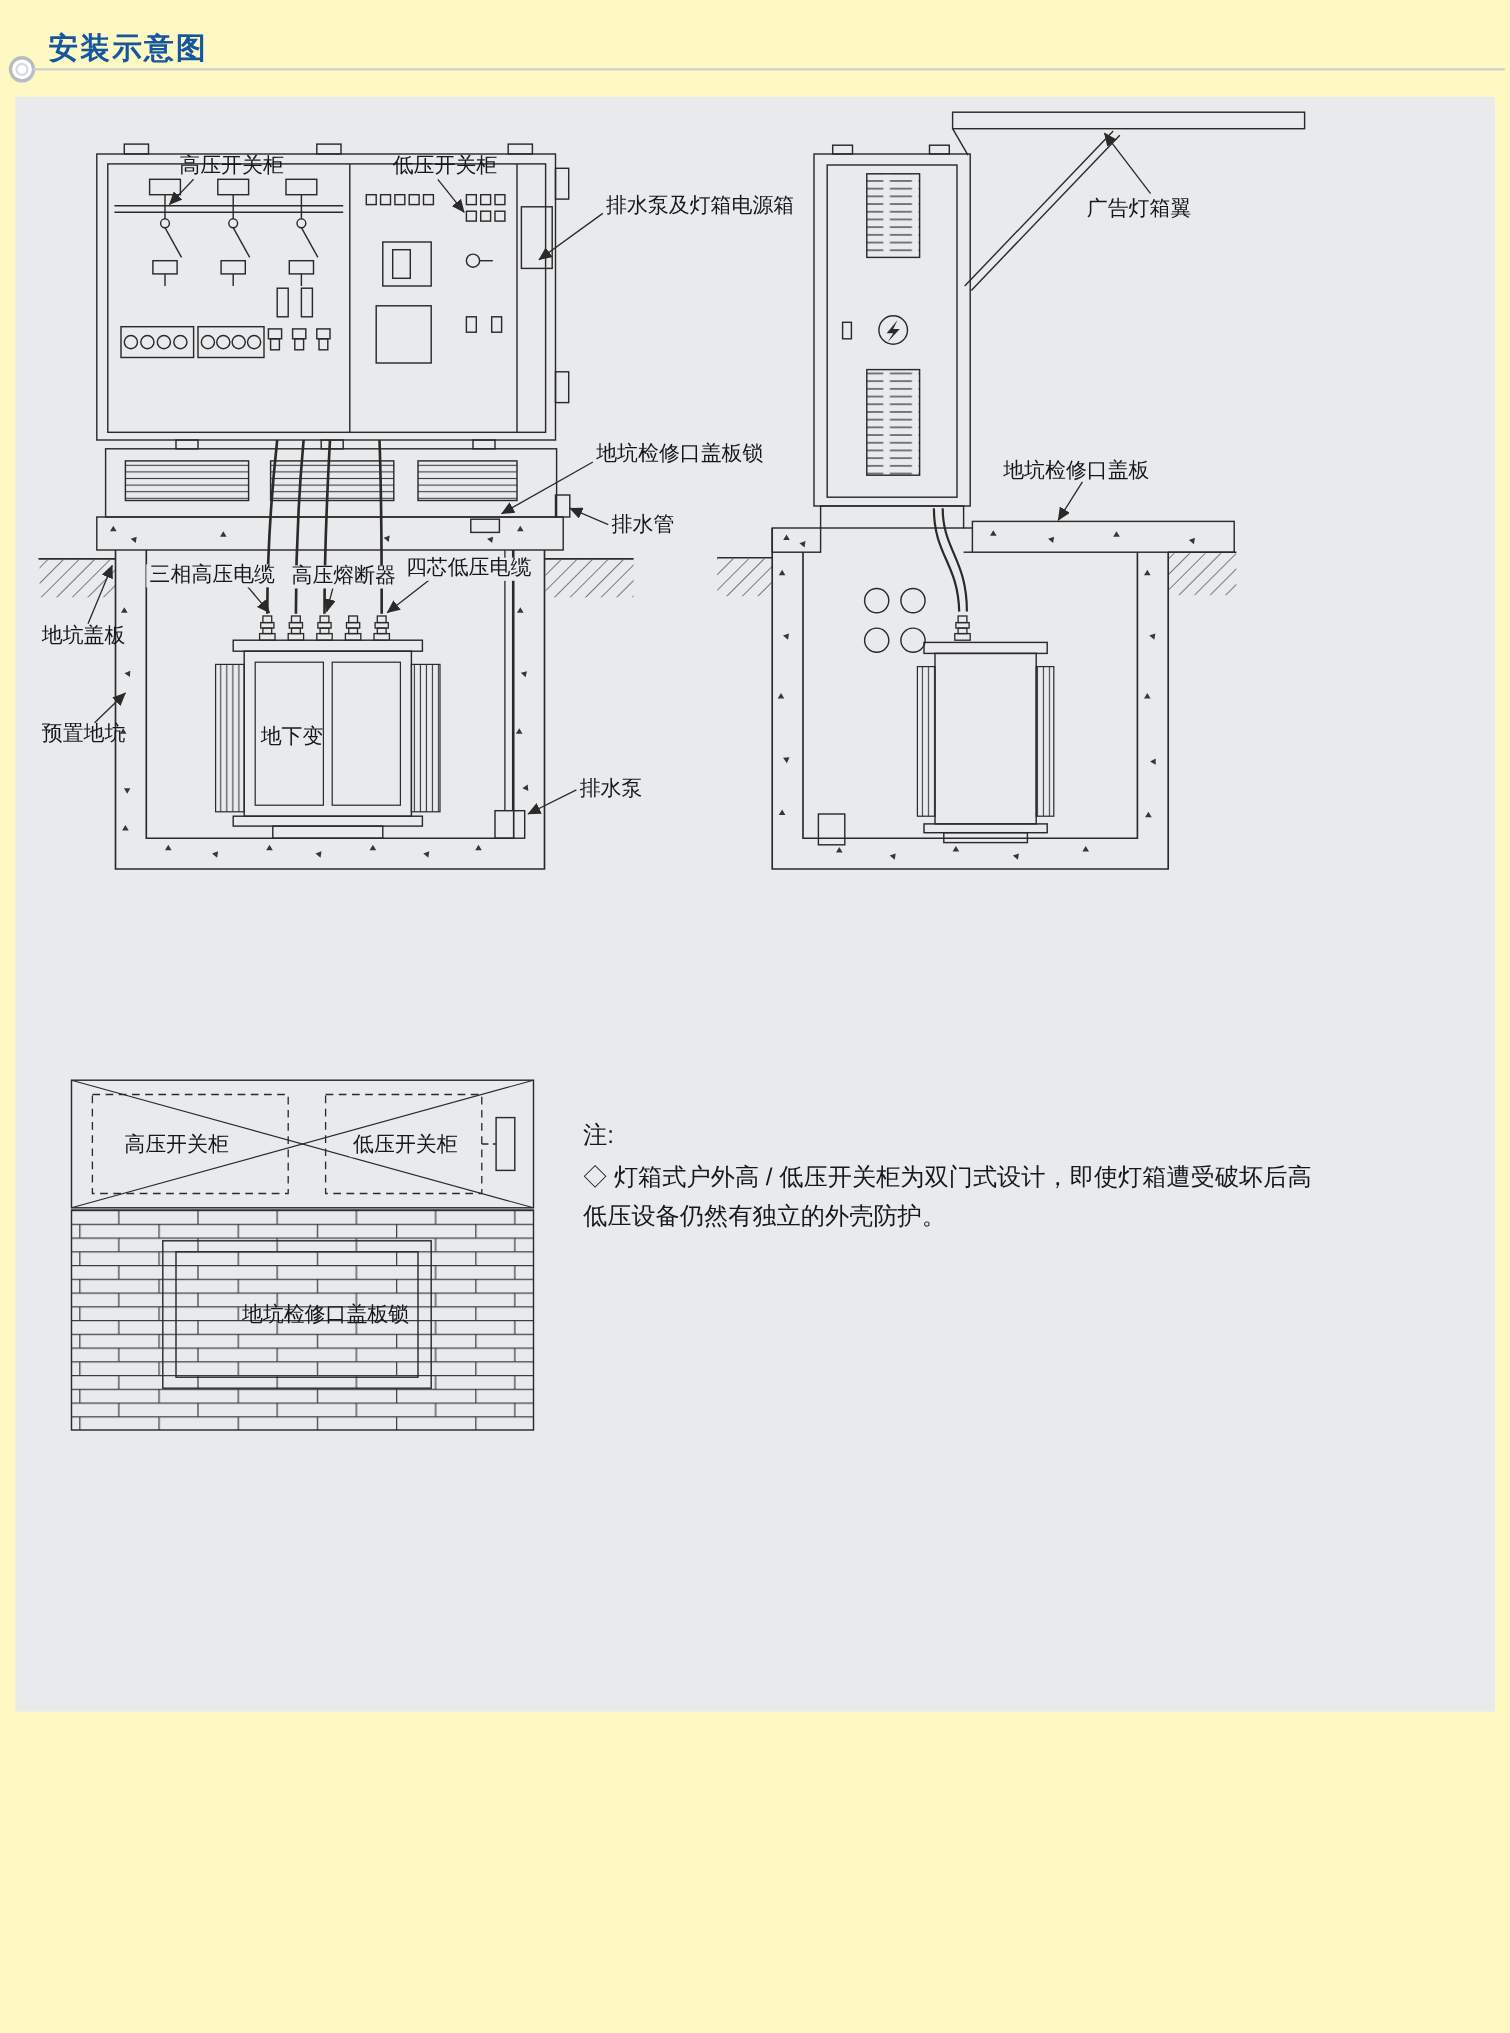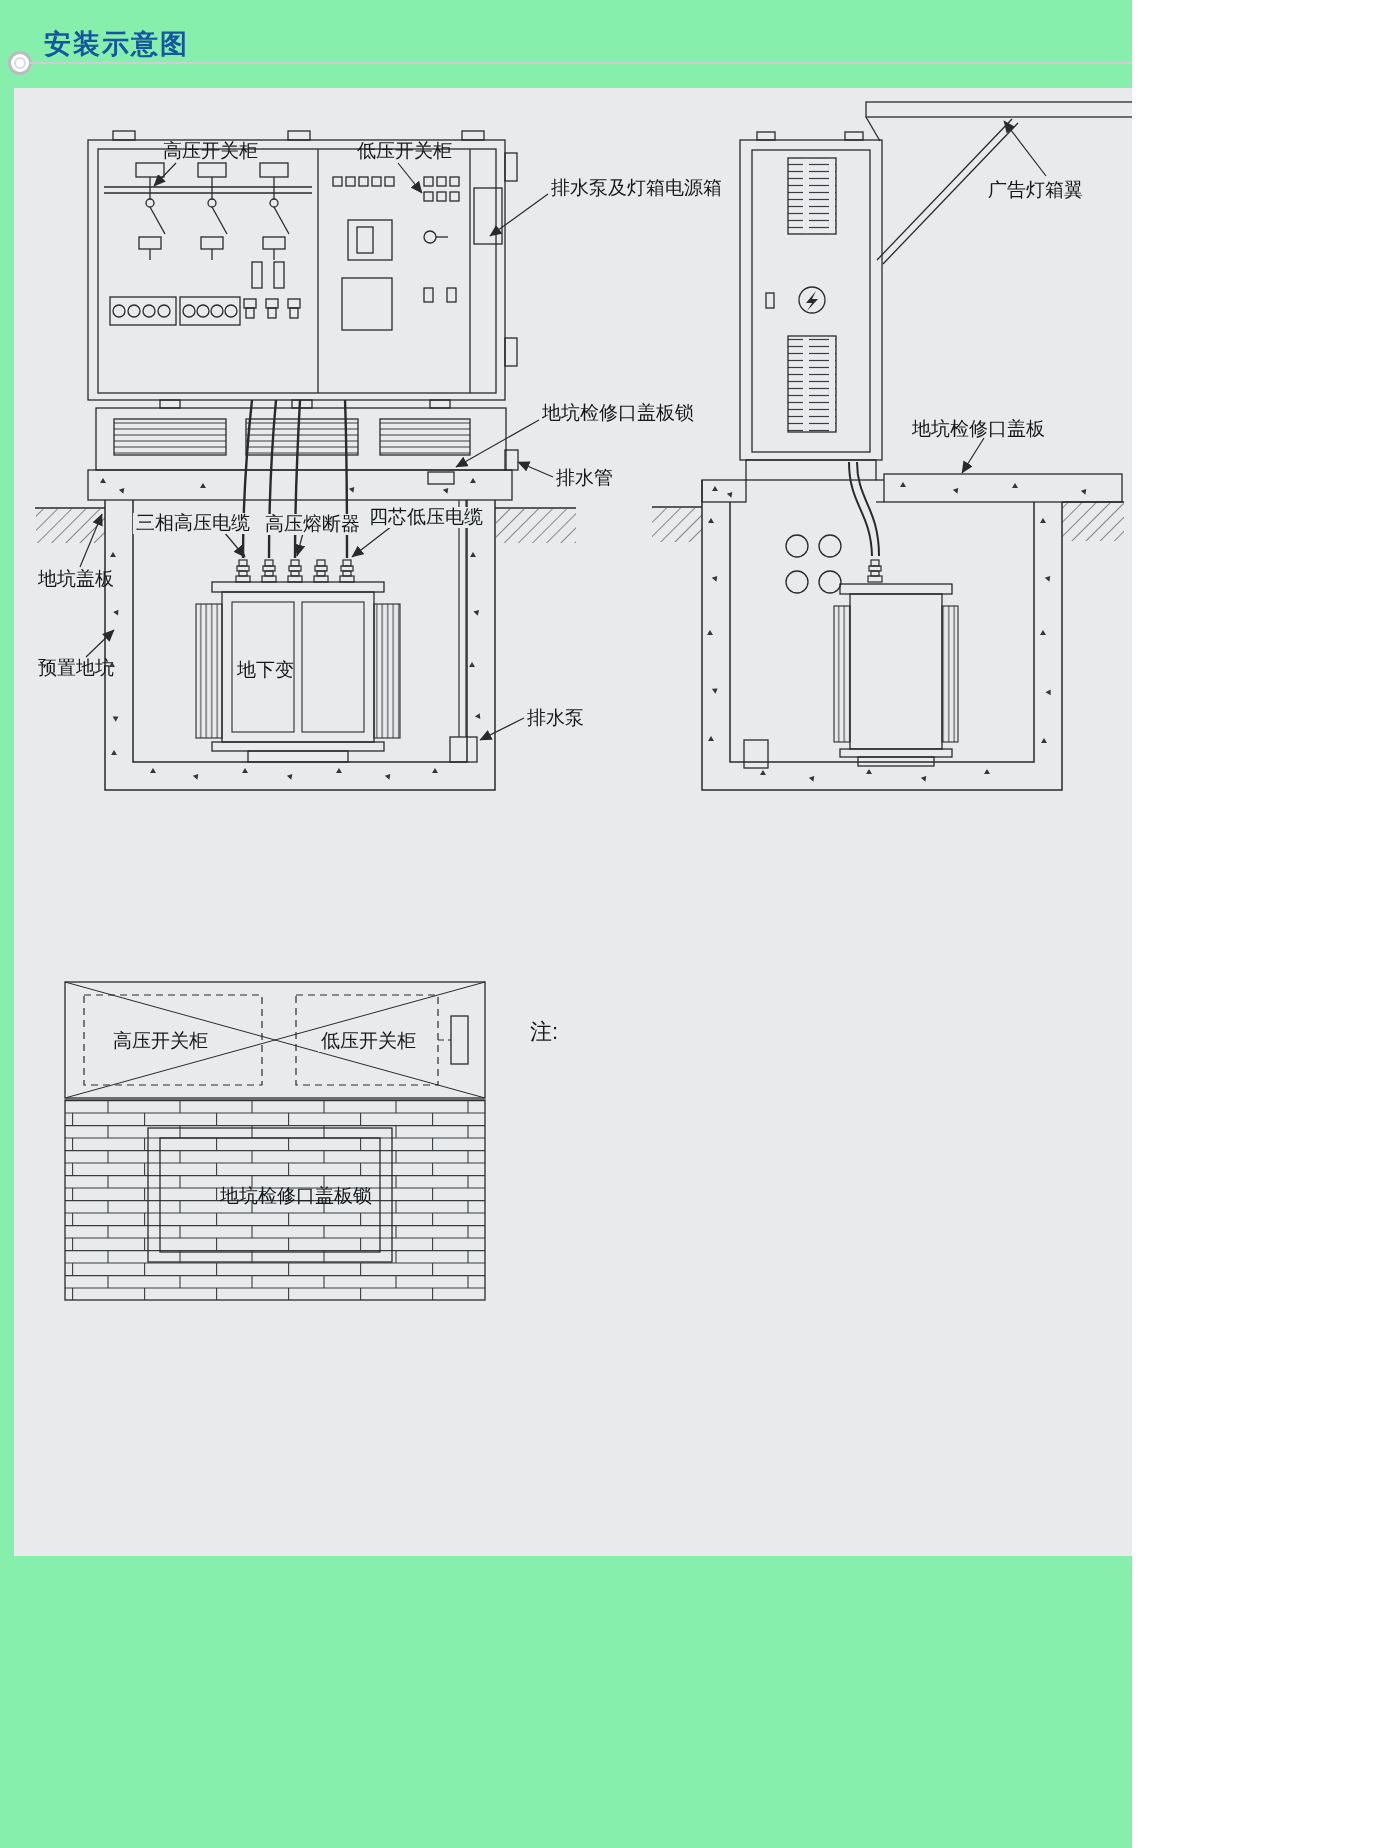--- a/index.html
+++ b/index.html
@@ -1,18 +1,18 @@
 <!DOCTYPE html>
 <html><head>
 <meta charset="utf-8">
 <style>
   * { margin:0; padding:0; box-sizing:border-box; }
   html,body { width:1373px; height:1848px; }
   body { background:#ffffff; font-family:"Liberation Sans", sans-serif; position:relative; }
-  .stage { position:absolute; left:0; top:0; width:1132px; height:1848px; background:#86efac; overflow:hidden; }
+  .stage { position:absolute; left:0; top:0; width:1373px; height:1848px; background:#fef9c3; overflow:hidden; }
 
   .header-title { position:absolute; left:44px; top:26px; font-size:27px; font-weight:bold;
                   color:#1456a0; letter-spacing:2px; }
   .header-line  { position:absolute; left:30px; top:62px; width:1338px; height:2px; background:#ccd0d4; }
   .header-ring  { position:absolute; left:8px; top:51px; width:24px; height:24px;
                   border:3px solid #b9bdc2; border-radius:50%; background:#fff; }
   .header-ring::after { content:""; position:absolute; inset:3px; border:2px solid #d9dcdf; border-radius:50%; }
 
   .panel { position:absolute; left:14px; top:88px; width:1345px; height:1468px; background:#e9eaec; }
 
@@ -327,15 +327,16 @@
 
   <div class="lbl" style="left:988px;top:180px">广告灯箱翼</div>
   <div class="lbl" style="left:912px;top:419px">地坑检修口盖板</div>
 
   <div class="lbl bg" style="left:110px;top:1031px">高压开关柜</div>
   <div class="lbl bg" style="left:318px;top:1031px">低压开关柜</div>
   <div class="lbl" style="left:220px;top:1186px">地坑检修口盖板锁</div>
 
   <div class="notes">
     <div class="heading">注:</div>
+    <div class="item">◇ 灯箱式户外高 / 低压开关柜为双门式设计，即使灯箱遭受破坏后高低压设备仍然有独立的外壳防护。</div>
   </div>
 
 </div>
 
 </body></html>

